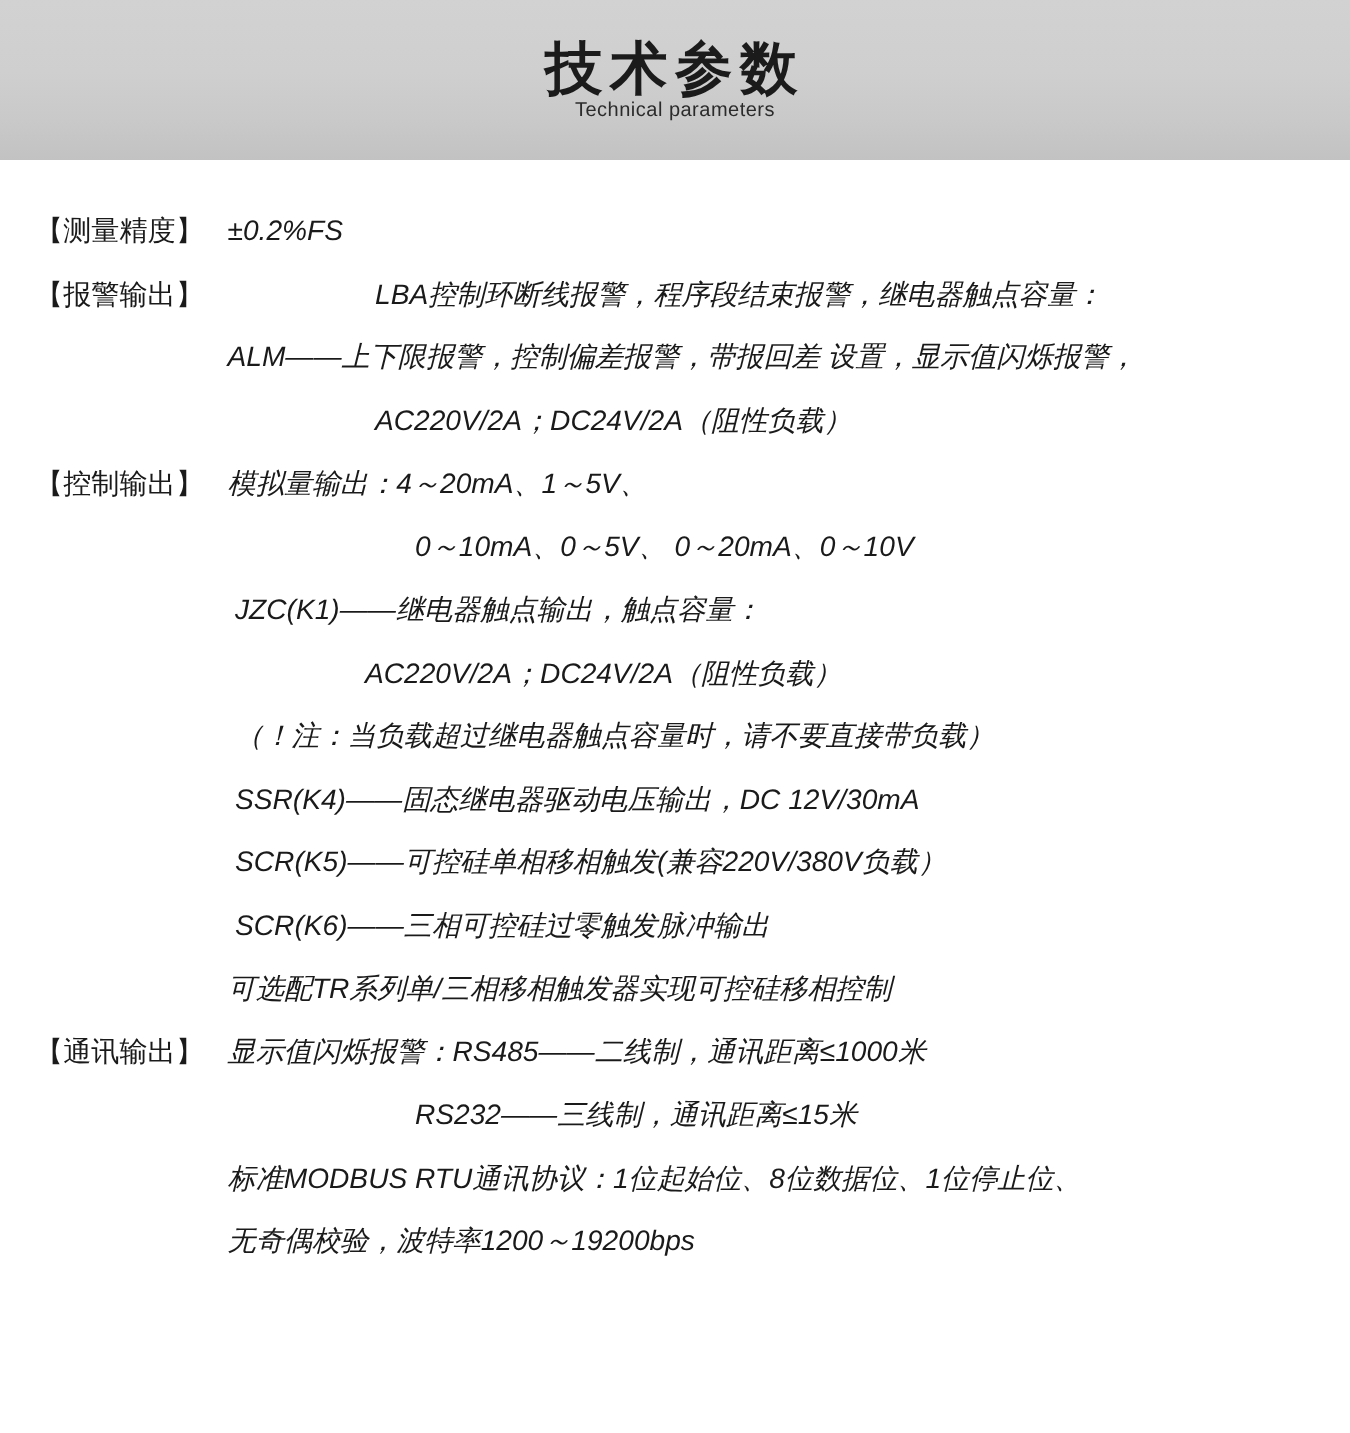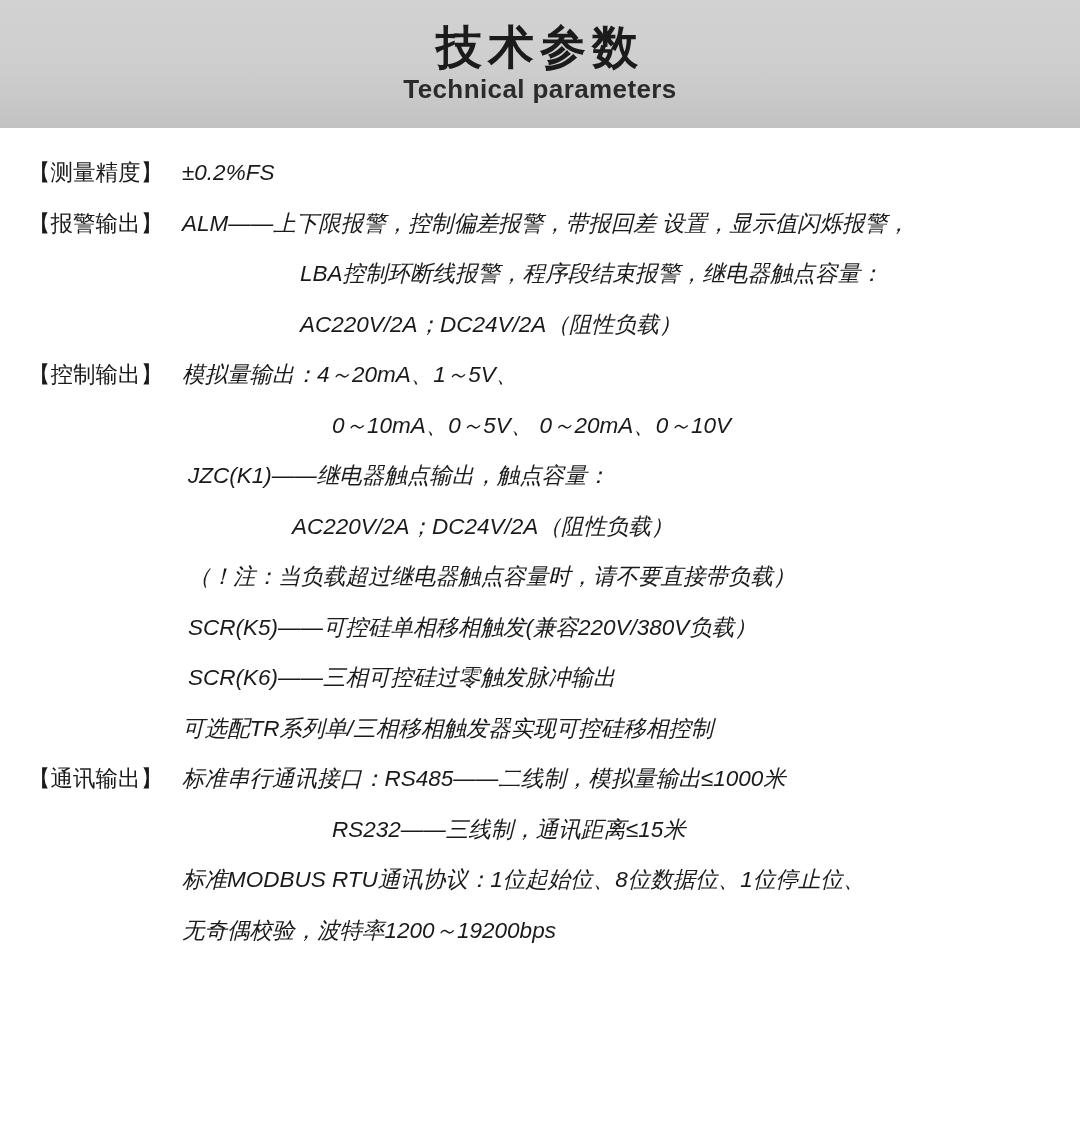--- a/index.html
+++ b/index.html
@@ -26,27 +26,27 @@
   }
   .banner-title {
     font-size: 46px;
     font-weight: 700;
     letter-spacing: 6px;
     color: #1b1b1b;
     line-height: 1.05;
     margin-bottom: 2px;
   }
   .banner-sub {
-    font-size: 26px;
-    font-weight: 700;
+    font-size: 16px;
+    font-weight: 400;
     color: #2b2b2b;
     letter-spacing: 0.4px;
   }
   .spec-body {
-    padding: 34px 0 0 0;
+    padding: 46px 0 0 0;
   }
   .spec-row {
     display: flex;
     align-items: flex-start;
     font-size: 22.5px;
     line-height: 1;
     margin-bottom: 0;
   }
   .label-cell {
     width: 182px;
@@ -85,40 +85,41 @@
 <div class="spec-body">
     <div class="spec-row">
       <div class="label-cell">【测量精度】</div>
       <div class="value-cell">
         <div class="line ind-1">±0.2%FS</div>
       </div>
     </div>
     <div class="spec-row">
       <div class="label-cell">【报警输出】</div>
       <div class="value-cell">
+        <div class="line ind-2">LBA控制环断线报警，程序段结束报警，继电器触点容量：</div>
         <div class="line ind-1">ALM——上下限报警，控制偏差报警，带报回差 设置，显示值闪烁报警，</div>
-        <div class="line ind-2">LBA控制环断线报警，程序段结束报警，继电器触点容量：</div>
         <div class="line ind-2">AC220V/2A；DC24V/2A（阻性负载）</div>
       </div>
     </div>
     <div class="spec-row">
       <div class="label-cell">【控制输出】</div>
       <div class="value-cell">
         <div class="line ind-1">模拟量输出：4～20mA、1～5V、</div>
         <div class="line ind-5">0～10mA、0～5V、 0～20mA、0～10V</div>
         <div class="line ind-4">JZC(K1)——继电器触点输出，触点容量：</div>
         <div class="line ind-3">AC220V/2A；DC24V/2A（阻性负载）</div>
         <div class="line ind-4">（！注：当负载超过继电器触点容量时，请不要直接带负载）</div>
+        <div class="line ind-4">SSR(K4)——固态继电器驱动电压输出，DC 12V/30mA</div>
         <div class="line ind-4">SCR(K5)——可控硅单相移相触发(兼容220V/380V负载）</div>
         <div class="line ind-4">SCR(K6)——三相可控硅过零触发脉冲输出</div>
         <div class="line ind-1">可选配TR系列单/三相移相触发器实现可控硅移相控制</div>
       </div>
     </div>
     <div class="spec-row">
       <div class="label-cell">【通讯输出】</div>
       <div class="value-cell">
-        <div class="line ind-1">标准串行通讯接口：RS485——二线制，模拟量输出≤1000米</div>
+        <div class="line ind-1">显示值闪烁报警：RS485——二线制，通讯距离≤1000米</div>
         <div class="line ind-5">RS232——三线制，通讯距离≤15米</div>
         <div class="line ind-1">标准MODBUS RTU通讯协议：1位起始位、8位数据位、1位停止位、</div>
         <div class="line ind-1">无奇偶校验，波特率1200～19200bps</div>
       </div>
     </div>
   </div>
 
 </body></html>

